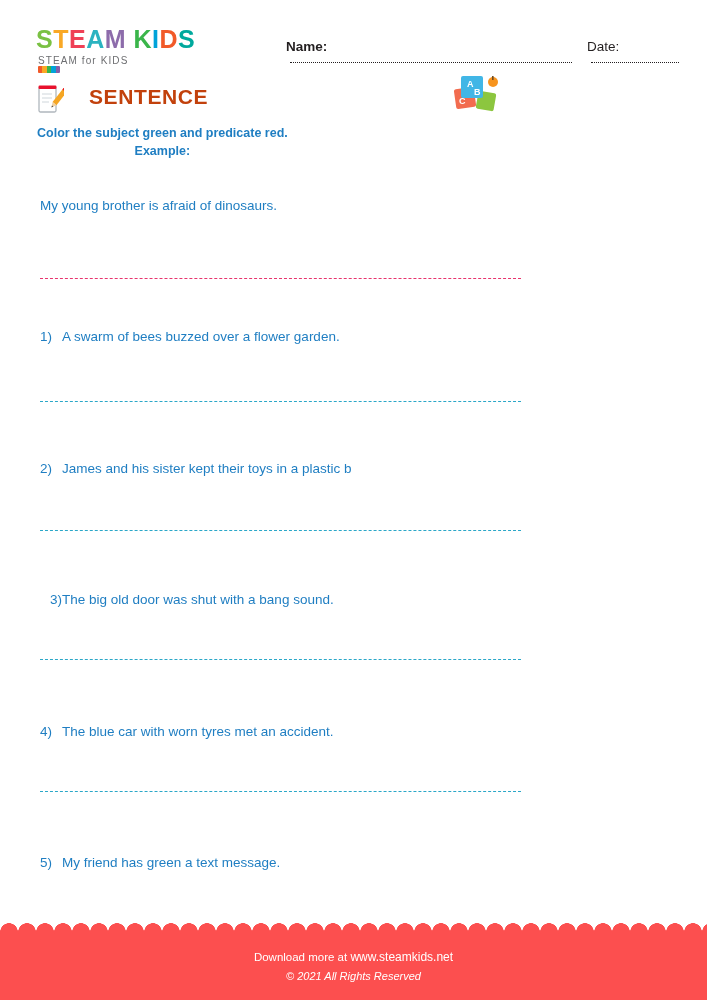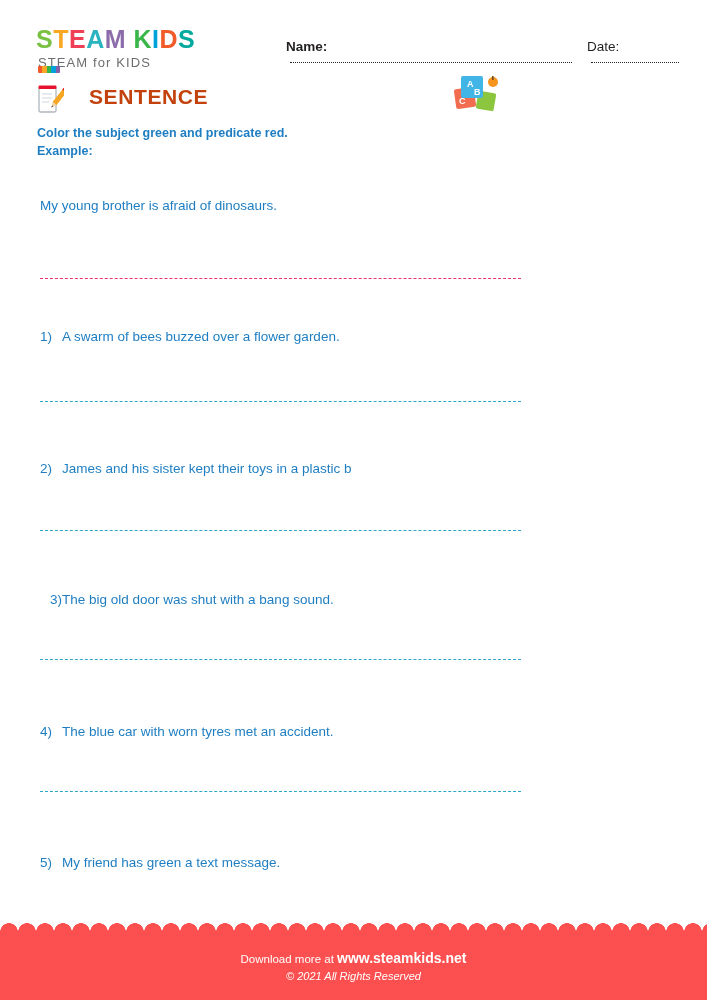--- a/index.html
+++ b/index.html
@@ -45,21 +45,21 @@
   .logo-main .s1 { color: #7ac143; }
   .logo-main .s2 { color: #f9a825; }
   .logo-main .s3 { color: #ef4056; }
   .logo-main .s4 { color: #2bb3c0; }
   .logo-main .s5 { color: #8d6cab; }
   .logo-main .k1 { color: #3ab54a; }
   .logo-main .k2 { color: #00a3d9; }
   .logo-main .k3 { color: #f15a29; }
   .logo-main .k4 { color: #00a99d; }
   .logo-sub {
-    font-size: 13px;
+    font-size: 10px;
     color: #6d6e71;
     letter-spacing: 1.1px;
     margin-top: 2px;
     margin-left: 2px;
   }
   .logo-bar {
     position: absolute;
     left: 2px;
     top: 40px;
     width: 22px;
@@ -133,20 +133,21 @@
 
   
   .instructions {
     position: absolute;
     top: 124px;
     left: 37px;
     font-size: 12.5px;
     font-weight: bold;
     color: #1f7ec2;
     line-height: 18px;
+    text-align: center;
   }
 
   
   .sentence {
     position: absolute;
     left: 40px;
     font-size: 13.5px;
     color: #1f7ec2;
     white-space: nowrap;
   }
@@ -186,22 +187,22 @@
   }
   .footer-line1 {
     position: absolute;
     top: 18px;
     width: 100%;
     text-align: center;
     color: #ffffff;
     font-size: 11.5px;
   }
   .footer-line1 .site {
-    font-weight: bold;
-    font-size: 14px;
+    font-weight: normal;
+    font-size: 12px;
   }
   .footer-line2 {
     position: absolute;
     top: 38px;
     width: 100%;
     text-align: center;
     color: #ffffff;
     font-size: 11px;
     font-style: italic;
   }

